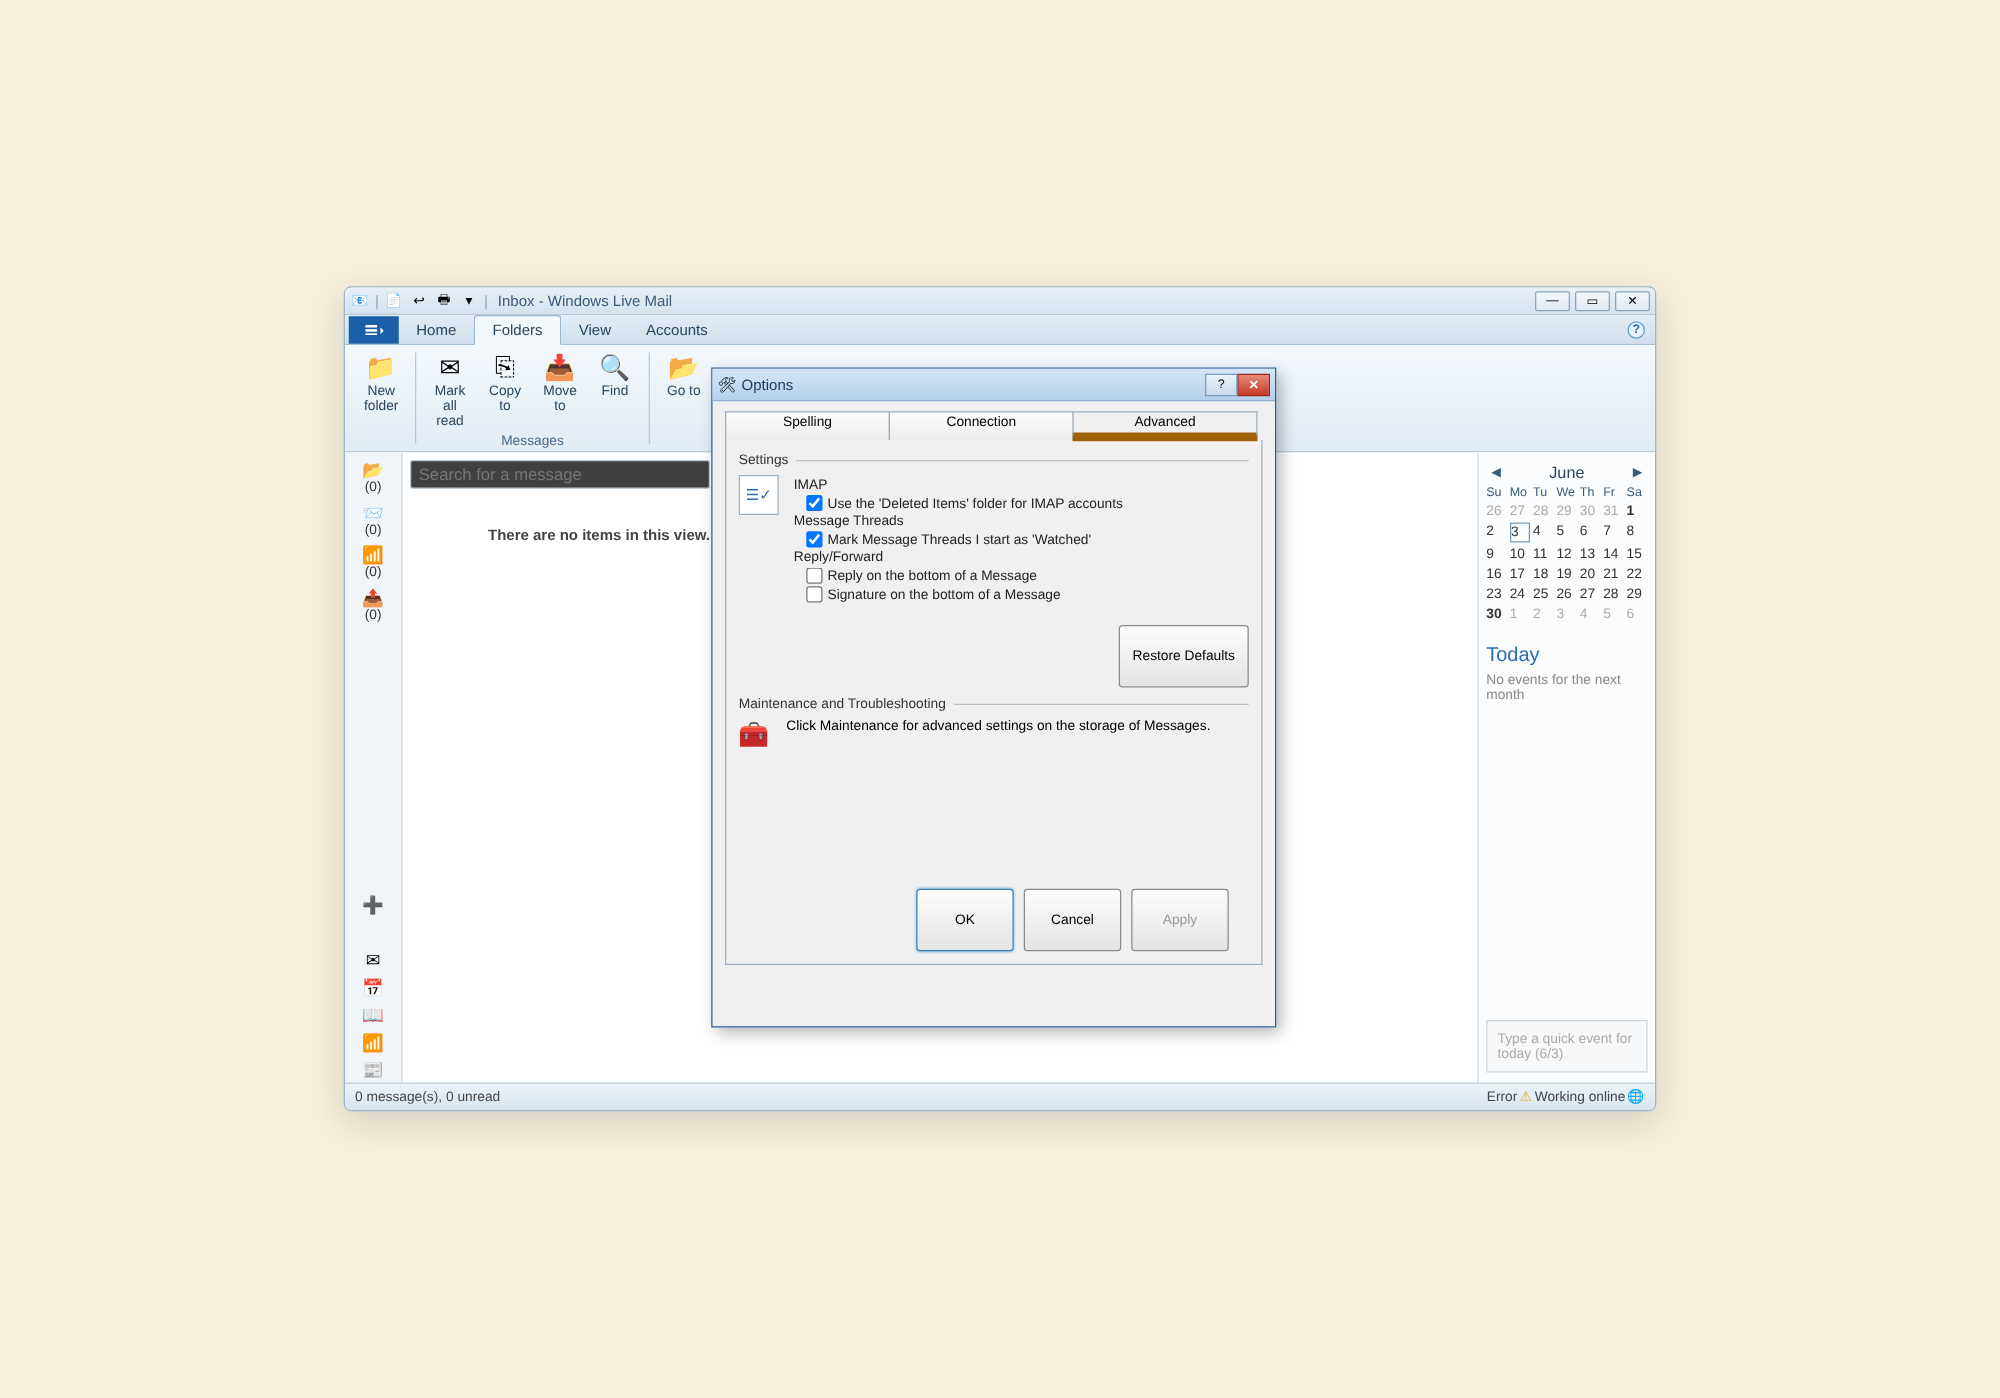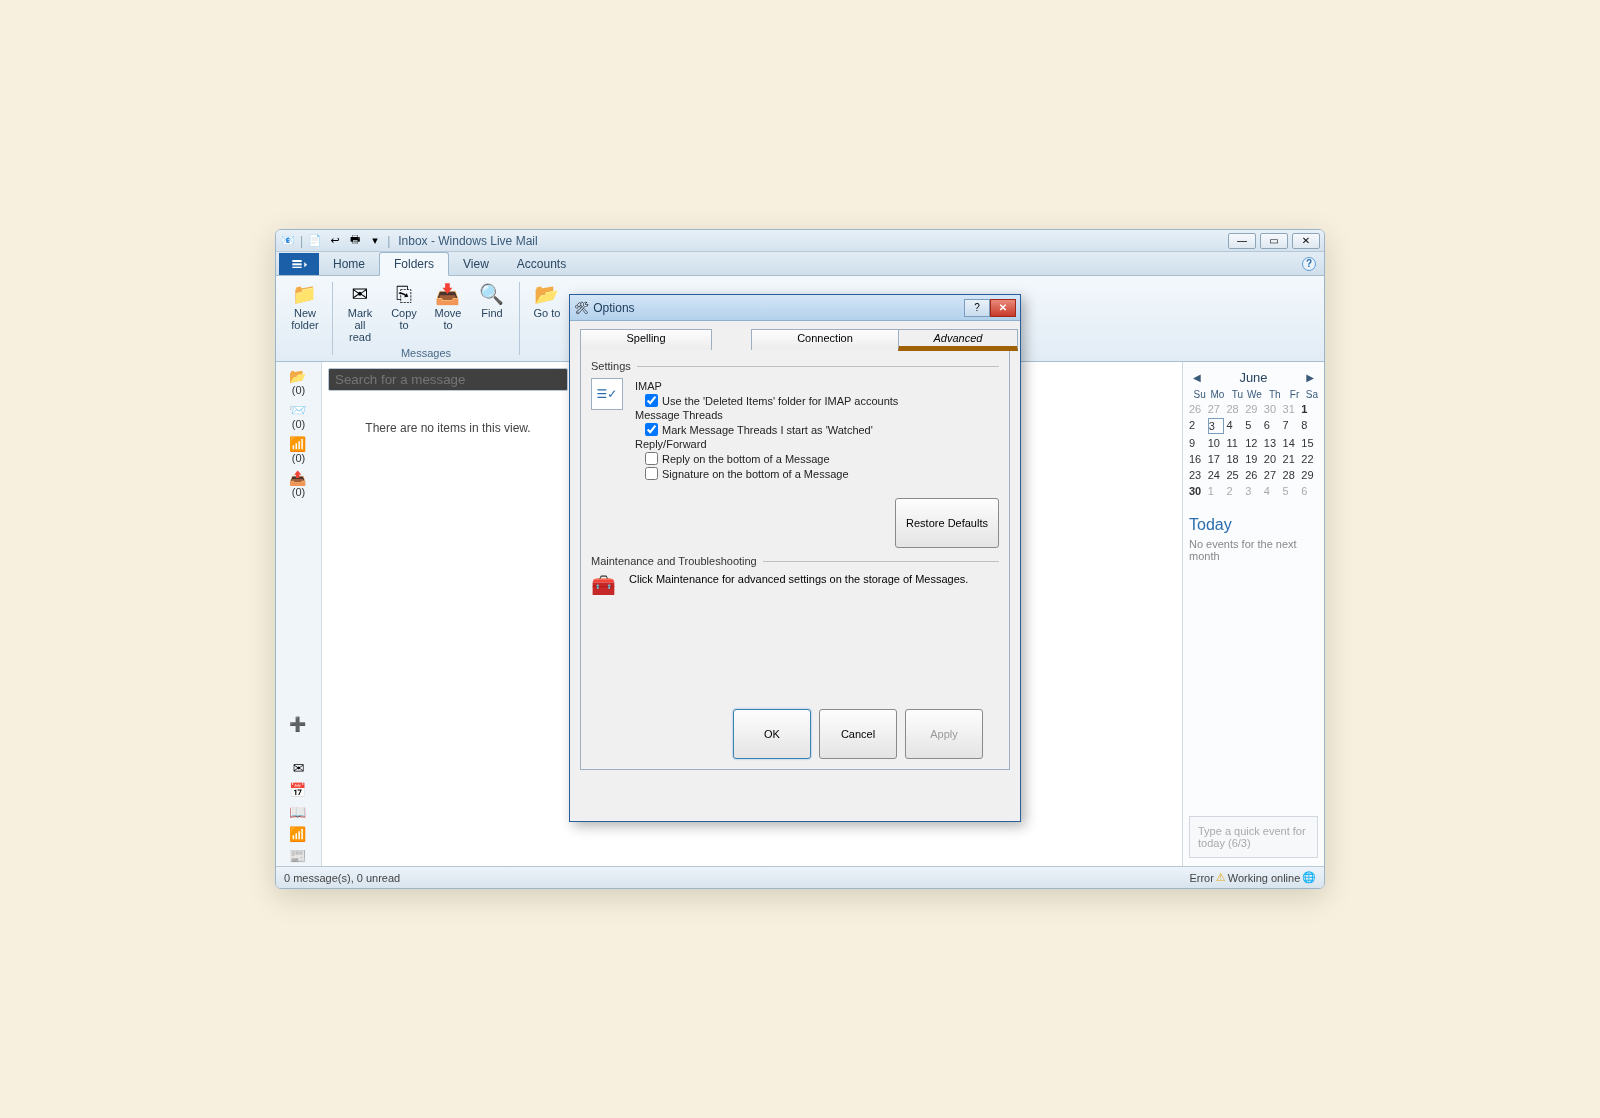--- a/index.html
+++ b/index.html
@@ -83,30 +83,30 @@
 .leftnav {
   width: 46px; background: #f0f5fa; border-right: 1px solid #cfd9e2;
   display: flex; flex-direction: column; align-items: center; padding-top: 4px; gap: 2px;
 }
 .nav-icon { width: 30px; text-align: center; cursor: pointer; padding: 2px 0; }
 .nav-icon .ic { font-size: 14px; }
 .nav-count { font-size: 11px; color: #333; }
 .nav-spacer { flex: 1; }
 .content { flex: 1; display: flex; flex-direction: column; padding: 6px; overflow: hidden; }
 .searchbox { border: 1px solid #b8c8d7; border-radius: 2px; padding: 3px 6px; color: #999; background: #404040; }
-.empty-msg { color: #444; margin-top: 30px; font-size: 12px; text-align:center; width:240px; }
+.empty-msg { color: #444; margin-top: 30px; font-size: 12px; text-align:right; width:240px;font-weight:bold; }
 .rightpane {
   width: 142px; background: #fafcfe; border-left: 1px solid #cfd9e2; padding: 8px 6px;
   display: flex; flex-direction: column;
 }
 .cal-header { display: flex; align-items: center; justify-content: space-between; color: #2a4660; font-size: 13px; }
 .cal-nav { cursor: pointer; color: #3a5a7a; padding: 0 4px; font-size: 10px; }
 .cal-month { flex: 1; text-align: center; }
 .cal-grid { display: grid; grid-template-columns: repeat(7, 1fr); gap: 2px 2px; font-size: 11px; margin-top: 4px; }
-.cal-dow { color: #3a5a7a; text-align: right; font-size: 10px; }
+.cal-dow { color: #3a5a7a; text-align: left; font-size: 10px; }
 .cal-day { color: #333; cursor: pointer; padding: 1px 0; }
 .cal-day.other { color: #aaa; }
 .cal-day.today { border: 1px solid #7a9cbd; }
 .cal-bold { font-weight: bold; }
 .today-head { color: #2a6db0; font-size: 16px; margin-top: 18px; }
 .today-text { color: #888; font-size: 11px; margin-top: 4px; }
 .quick-event { margin-top: auto; border: 1px solid #d0d7de; background: #f6f8fa; padding: 8px; color: #aaa; font-size: 11px; }
 .statusbar {
   height: 22px; background: linear-gradient(to bottom,#edf3f9,#d8e4ee);
   border-top: 1px solid #b8c8d7;
@@ -136,22 +136,22 @@
 .dlg-body { flex: 1; padding: 8px 10px; }
 .tab-row { display: flex; }
 .dlg-tab {
   flex: 1; border: 1px solid #9db0c2; background: linear-gradient(to bottom,#fdfdfd,#ececec);
   text-align: center; padding: 2px 0; font-size: 11px; cursor: pointer;
   margin-right: -1px;
 }
 .tab-row2 .dlg-tab { flex: none; }
 .tab-row2 { display: flex; }
 .tab-spelling { width: 132px; }
-.tab-connection { width: 148px; margin-left: 40px; }
-.tab-advanced { width: 120px; background: #f0f0f0; border-bottom: 5px solid #a16207; position: relative; z-index: 2; font-style: italic; }
+.tab-connection { width: 148px; }
+.tab-advanced { width: 148px; background: #f0f0f0; border-bottom: 7px solid #a16207; position: relative; z-index: 2; }
 .tab-panel {
   border: 1px solid #9db0c2; border-top: none; padding: 10px 10px 12px 10px;
   background: #f0f0f0; height: 420px; position: relative; margin-top: -1px;
 }
 .group-head { display: flex; align-items: center; font-size: 11px; color: #333; margin-bottom:6px; }
 .group-head .line { flex: 1; height: 1px; background: #c0c0c0; margin-left: 6px; }
 .settings-area { display: flex; gap: 10px; }
 .settings-icon { width: 32px; height: 32px; border: 1px solid #9db0c2; background: #fff; display: flex; align-items: center; justify-content: center; color: #2a6db0; }
 .settings-content { flex: 1; font-size: 11px; color: #222; }
 .settings-content .section { margin-top: 2px; margin-left: 2px; }

